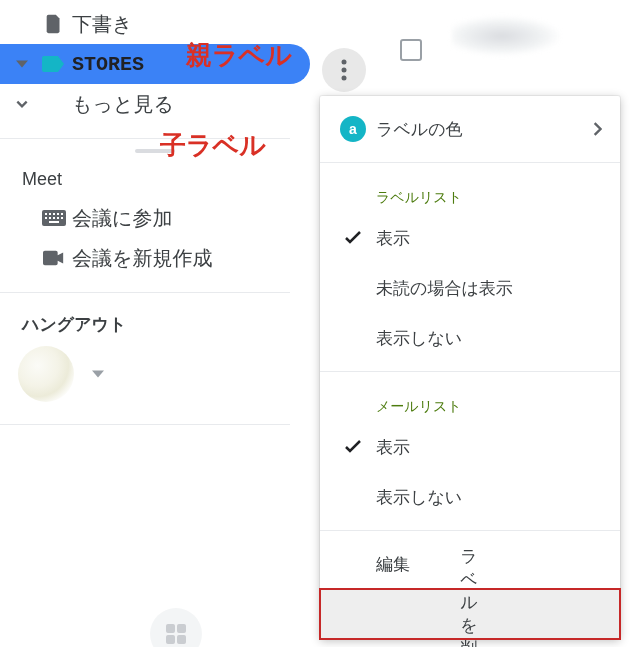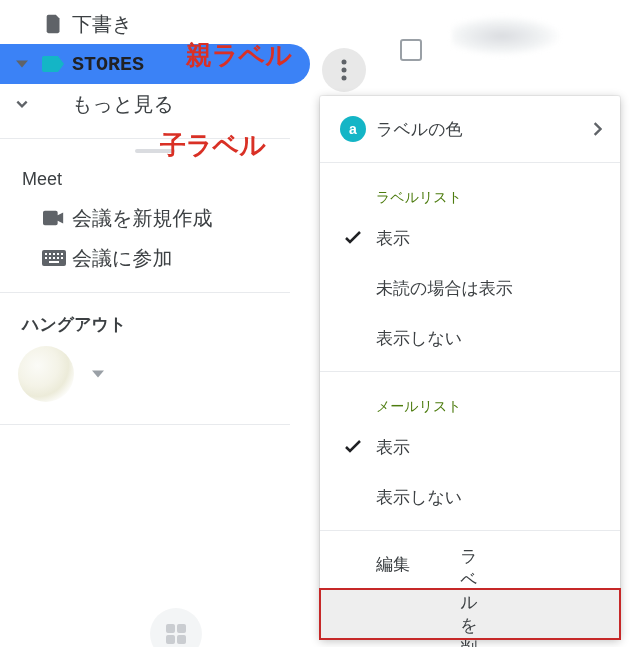--- a/index.html
+++ b/index.html
@@ -168,48 +168,48 @@
   </div>
 
   <div class="divider"></div>
   <div class="grip"></div>
 
   <div class="meet-title">Meet</div>
 
   <div class="row">
     <span class="exp"></span>
     <span class="ic">
-      <svg width="22" height="16" viewBox="0 0 24 16">
-          <path fill="#5f6368" d="M2 0h12a2 2 0 0 1 2 2v3l6-3v12l-6-3v3a2 2 0 0 1-2 2H2a2 2 0 0 1-2-2V2a2 2 0 0 1 2-2z"></path>
-        </svg>
-    </span>
-    <span class="lbl" style="font-weight:400;">会議を新規作成</span>
-  </div>
-
-  <div class="row">
-    <span class="exp"></span>
-    <span class="ic">
       <svg width="24" height="16" viewBox="0 0 24 16">
           <rect width="24" height="16" rx="2" fill="#5f6368"></rect>
           <rect x="3" y="3" width="2" height="2" fill="#fff"></rect>
           <rect x="7" y="3" width="2" height="2" fill="#fff"></rect>
           <rect x="11" y="3" width="2" height="2" fill="#fff"></rect>
           <rect x="15" y="3" width="2" height="2" fill="#fff"></rect>
           <rect x="19" y="3" width="2" height="2" fill="#fff"></rect>
           <rect x="3" y="7" width="2" height="2" fill="#fff"></rect>
           <rect x="7" y="7" width="2" height="2" fill="#fff"></rect>
           <rect x="11" y="7" width="2" height="2" fill="#fff"></rect>
           <rect x="15" y="7" width="2" height="2" fill="#fff"></rect>
           <rect x="19" y="7" width="2" height="2" fill="#fff"></rect>
           <rect x="7" y="11" width="10" height="2" fill="#fff"></rect>
         </svg>
     </span>
     <span class="lbl" style="font-weight:400;">会議に参加</span>
   </div>
 
+  <div class="row">
+    <span class="exp"></span>
+    <span class="ic">
+      <svg width="22" height="16" viewBox="0 0 24 16">
+          <path fill="#5f6368" d="M2 0h12a2 2 0 0 1 2 2v3l6-3v12l-6-3v3a2 2 0 0 1-2 2H2a2 2 0 0 1-2-2V2a2 2 0 0 1 2-2z"></path>
+        </svg>
+    </span>
+    <span class="lbl" style="font-weight:400;">会議を新規作成</span>
+  </div>
+
   <div class="divider"></div>
 
   <div class="hangout-title">ハングアウト</div>
 
   <div class="avatar-row">
     <div class="avatar"></div>
     <span>
       <svg width="12" height="12" viewBox="0 0 10 10">
           <path fill="#9aa0a6" d="M0 2 L10 2 L5 8 Z"></path>
         </svg>

